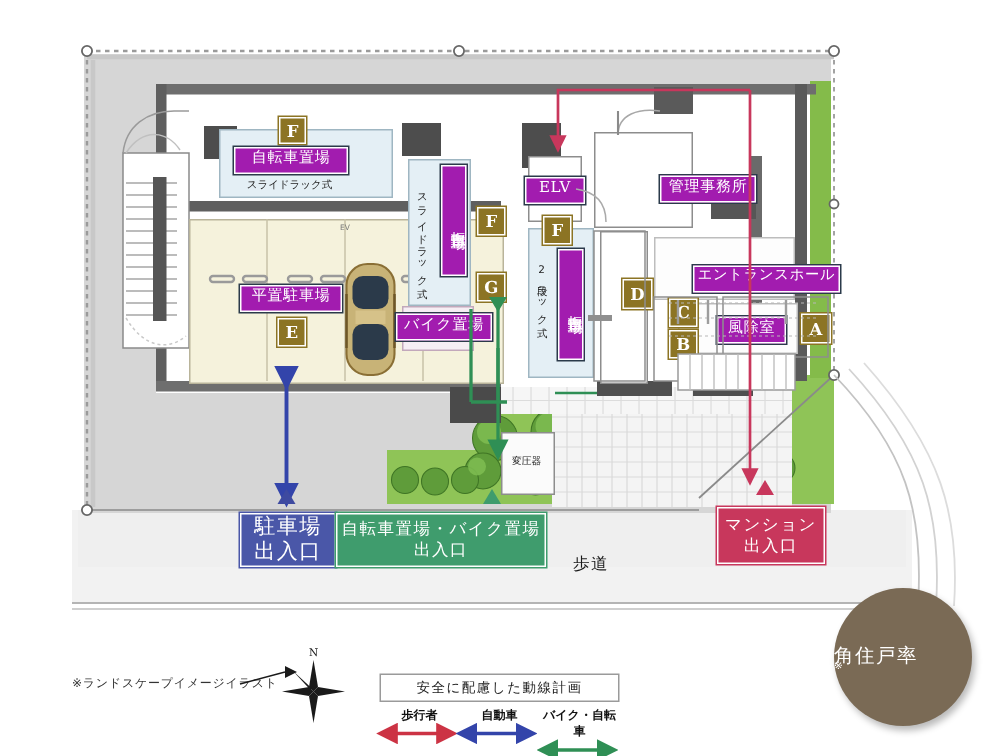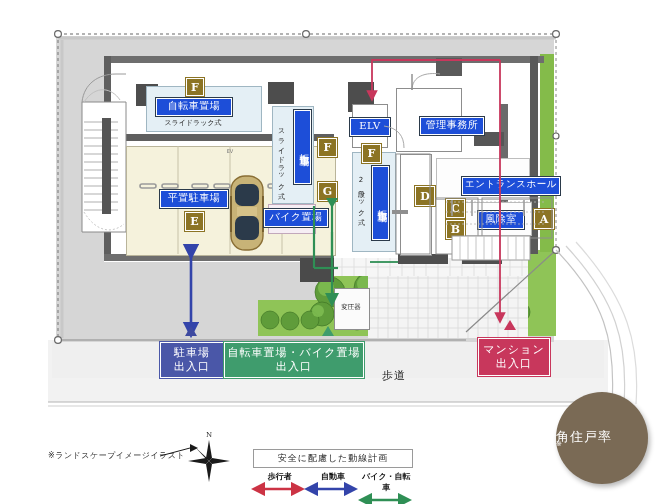--- a/index.html
+++ b/index.html
@@ -23,21 +23,21 @@
   .wall-d{position:absolute;background:#4a4a4a;}
   .room{position:absolute;background:#ffffff;border:1px solid #8d8d8d;}
   .room-n{position:absolute;background:#fdfdfd;border:1px solid #a8a8a8;}
 
   
   .parkbay{position:absolute;background:#f5f2dc;border:1px solid #b9b49a;}
   .bikearea{position:absolute;background:#e4eff5;border:1px solid #9fb6c2;}
   .motoarea{position:absolute;background:#f6eef4;border:1px solid #c2a8bb;}
 
   
-  .plate{position:absolute;background:#1d4ed8;color:#ffffff;
+  .plate{position:absolute;background:#a21caf;color:#ffffff;
          border:1px solid #ffffff;box-shadow:0 0 0 1px #2b3a4a;
          text-align:center;line-height:1.15;white-space:nowrap;
          letter-spacing:.5px;}
   .plate.v{writing-mode:vertical-rl;text-orientation:upright;}
 
   
   .marker{position:absolute;background:#8c7424;color:#ffffff;
           display:flex;align-items:center;justify-content:center;
           font-family:"DejaVu Serif","Liberation Serif",serif;
           font-weight:bold;border:1px solid #fff;
@@ -245,21 +245,21 @@
 
   <div class="motoarea" style="left:268px;top:204px;width:46px;height:28px;"></div>
   <div class="marker" style="left:318px;top:182px;width:17px;height:17px;font-size:11px;">G</div>
   <div class="plate" style="left:264px;top:209px;width:62px;height:15px;font-size:10px;padding-top:1px;">バイク置場</div>
 
   <div class="room" style="left:352px;top:104px;width:34px;height:42px;"></div>
   <div class="plate" style="left:350px;top:118px;width:38px;height:15px;font-size:10px;
               font-family:'DejaVu Serif','Liberation Serif',serif;padding-top:1px;">ELV</div>
 
   <div class="room" style="left:396px;top:88px;width:64px;height:62px;"></div>
-  <div class="plate" style="left:420px;top:117px;width:62px;height:15px;font-size:10px;padding-top:1px;">管理事務所</div>
+  <div class="plate" style="left:440px;top:117px;width:62px;height:15px;font-size:10px;padding-top:1px;">管理事務所</div>
   <svg class="abs" style="left:396px;top:72px;" width="60" height="30" viewBox="0 0 60 30">
     <path d="M16 18 C16 4 30 0 44 2" fill="none" stroke="#a8a8a8" stroke-width="1"></path>
     <path d="M16 18V2" stroke="#8a8a8a" stroke-width="1.4"></path>
   </svg>
   <svg class="abs" style="left:382px;top:124px;" width="26" height="26" viewBox="0 0 26 26">
     <path d="M2 2 C16 4 22 12 22 24" fill="none" stroke="#aaa" stroke-width="1"></path>
   </svg>
 
   <div class="bikearea" style="left:352px;top:152px;width:42px;height:98px;"></div>
   <div class="marker" style="left:362px;top:144px;width:17px;height:17px;font-size:11px;">F</div>
@@ -332,21 +332,21 @@
     <path d="M314 268 V206" stroke="#2f8f55" stroke-width="2.2" fill="none"></path>
 
     <path d="M370 262 H398" stroke="#2f8f55" stroke-width="1.8" fill="none"></path>
 
     <path d="M500 60 H372 V96" stroke="#c8375c" stroke-width="1.8" fill="none" marker-end="url(#ah-red)"></path>
     <path d="M500 60 V262" stroke="#c8375c" stroke-width="1.8" fill="none"></path>
     <path d="M500 262 V318" stroke="#c8375c" stroke-width="1.8" fill="none" marker-end="url(#ah-red)"></path>
     <path d="M504 330 L516 330 L510 320 Z" fill="#c8375c"></path>
   </svg>
 
-  <div class="entrybox eb-blue" style="left:160px;top:342px;width:62px;height:34px;font-size:11px;">
+  <div class="entrybox eb-blue" style="left:160px;top:342px;width:62px;height:34px;font-size:14px;">
     <span>駐車場</span>
     <span>出入口</span>
   </div>
 
   <div class="entrybox eb-green" style="left:224px;top:342px;width:138px;height:34px;font-size:11px;">
     <span>自転車置場・バイク置場</span>
     <span>出入口</span>
   </div>
 
   <div class="entrybox eb-red" style="left:478px;top:338px;width:70px;height:36px;font-size:11px;">

